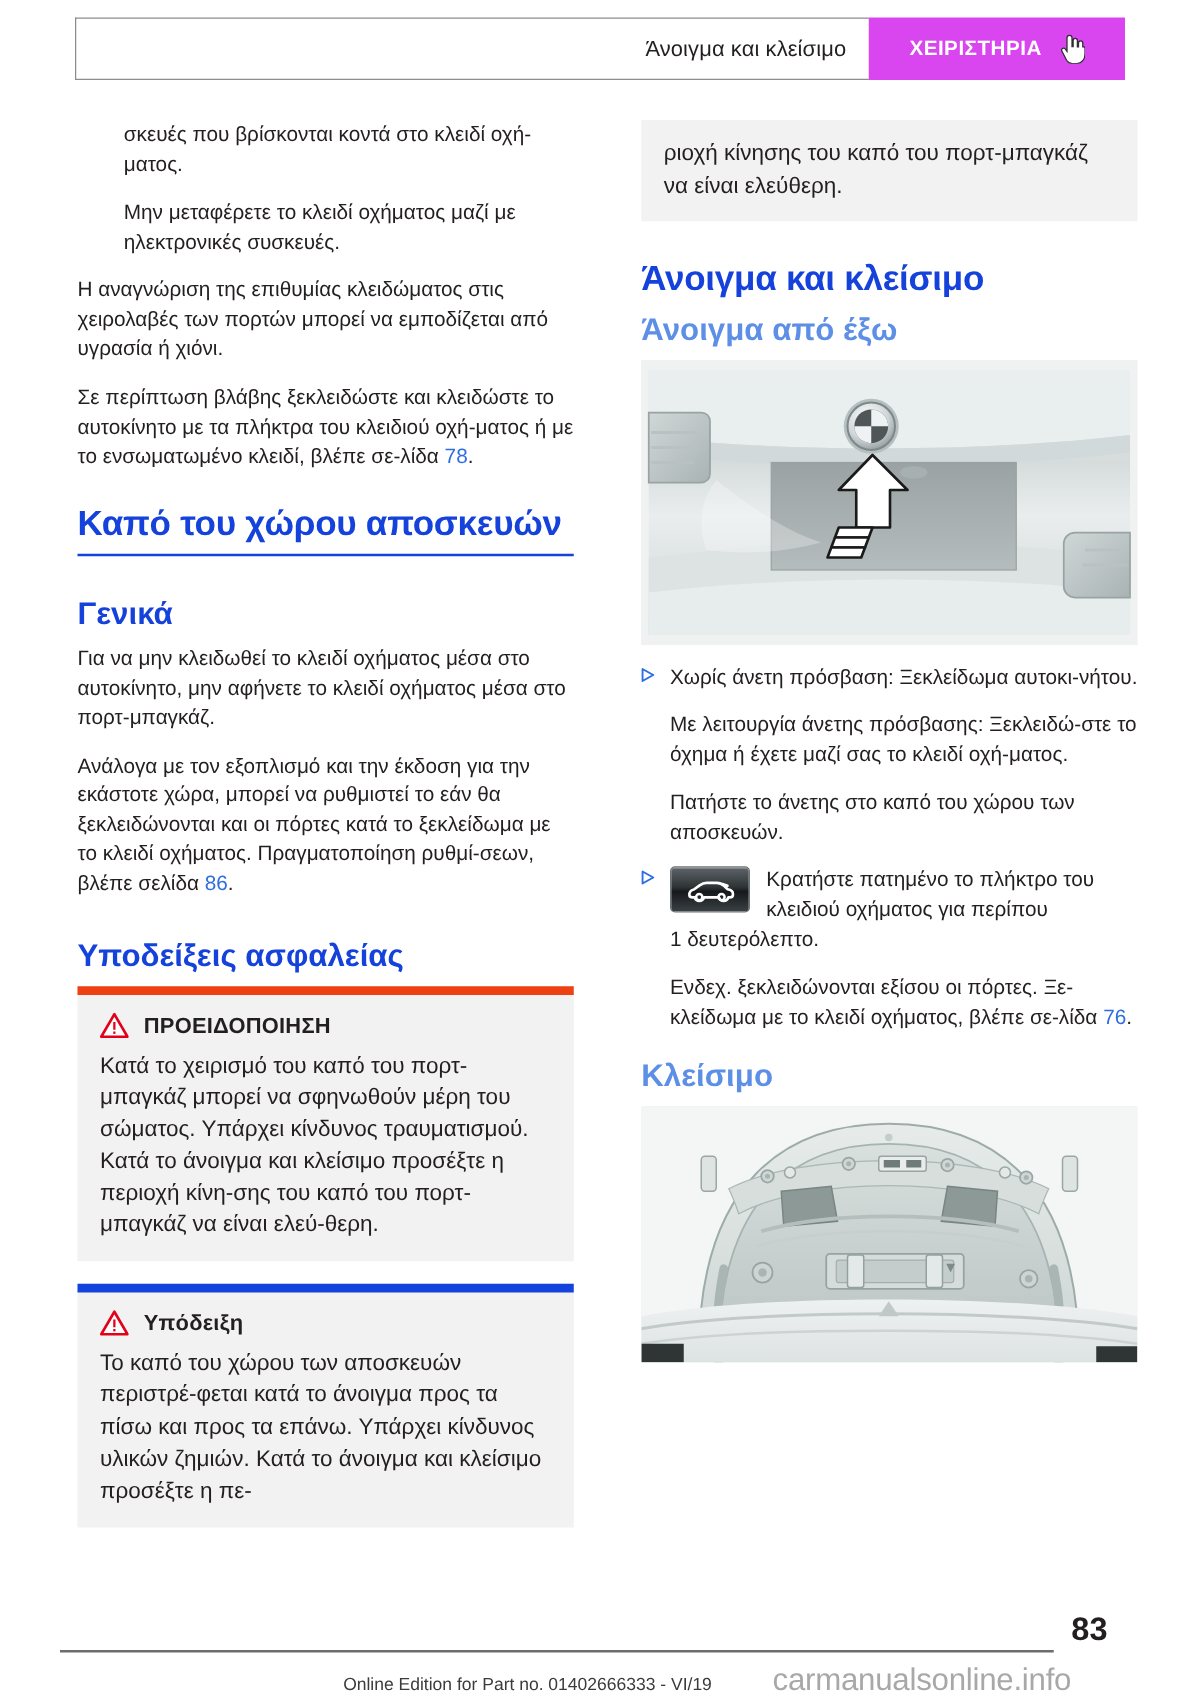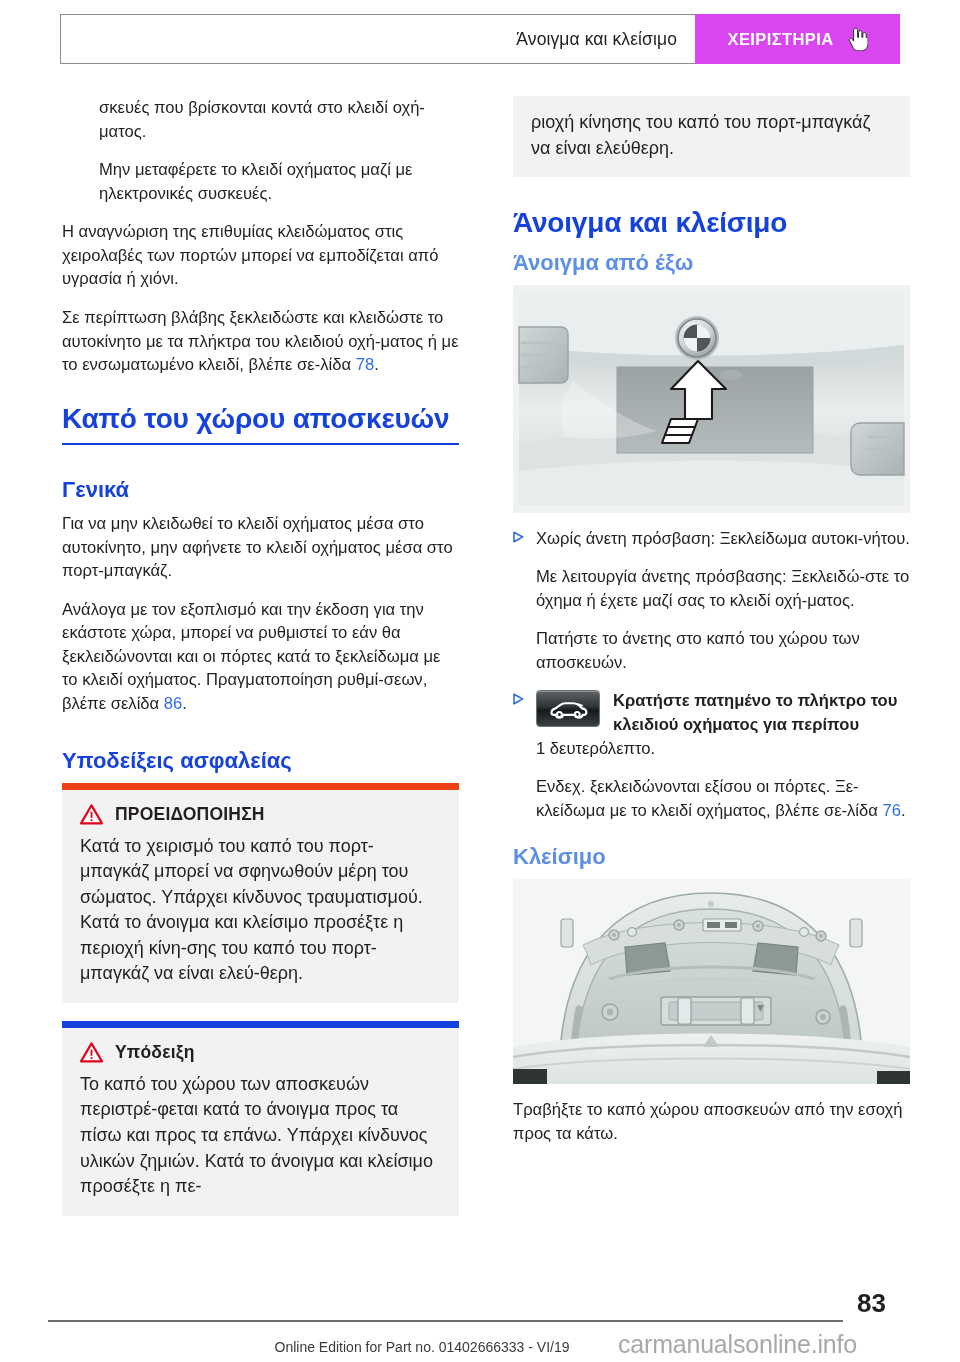--- a/index.html
+++ b/index.html
@@ -90,21 +90,21 @@
     font-weight: 700;
     color: #1642dc;
     margin: 26px 0 0 0;
     letter-spacing: -.2px;
   }
   .sec-rule {
     border-top: 2px solid #1642dc;
     margin: 8px 0 18px 0;
   }
   h2.sub {
-    font-size: 22px;
+    font-size: 25px;
     font-weight: 700;
     color: #1642dc;
     margin: 32px 0 9px 0;
   }
   h2.sub.light {
     color: #5d8fe6;
   }
   h2.sub.tight { margin-top: 6px; }
 
   
@@ -171,21 +171,21 @@
     border-radius: 4px;
     background: linear-gradient(180deg,#5e6468 0%,#2e3335 45%,#16191b 55%,#3a4043 100%);
     border: 1px solid #6d7478;
     box-shadow: inset 0 1px 0 rgba(255,255,255,.30);
     display: flex;
     align-items: center;
     justify-content: center;
     margin-top: 1px;
   }
   .key-btn svg { display:block; }
-  .btn-caption { flex: 1 1 auto; font-weight: bold; }
+  .btn-caption { flex: 1 1 auto; }
 
   
   .figure {
     width: 397px;
     background: #f0f2f2;
     margin: 0 0 14px 0;
     overflow: hidden;
     position: relative;
   }
   .fig-exterior { height: 228px; }
@@ -483,21 +483,20 @@
 
       <path d="M0 168 C90 150, 300 150, 397 168 L397 205 L0 205 Z" fill="url(#floor)"></path>
       <path d="M0 178 C90 162, 300 162, 397 178" fill="none" stroke="#c2cac9" stroke-width="2.4"></path>
       <path d="M0 190 C90 176, 300 176, 397 190" fill="none" stroke="#ccd4d3" stroke-width="2"></path>
       <path d="M190 168 l8 -12 l8 12 z" fill="#c0c9c8"></path>
       <rect x="0" y="190" width="34" height="15" fill="#2f3434"></rect>
       <rect x="364" y="192" width="33" height="13" fill="#2f3434"></rect>
     </svg>
   </div>
 
-  <p class="body">Τραβήξτε το καπό χώρου αποσκευών από την εσοχή προς τα κάτω.</p>
 
 </div>
 
 <div class="footer">
   <div class="footer-rule"></div>
   <div class="page-num">83</div>
 </div>
 <div class="footer-line">Online Edition for Part no. 01402666333 - VI/19</div>
 <div class="watermark">carmanualsonline.info</div>
 

